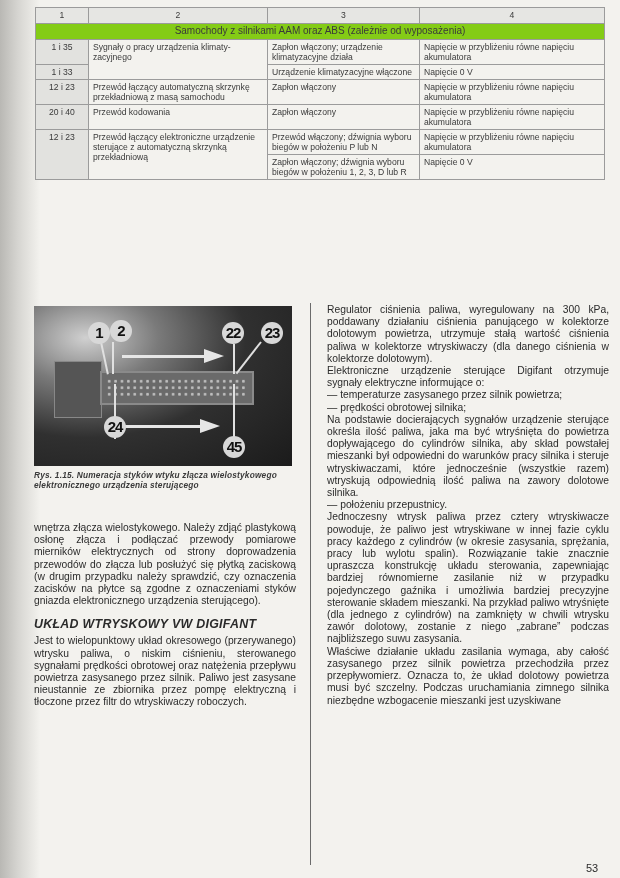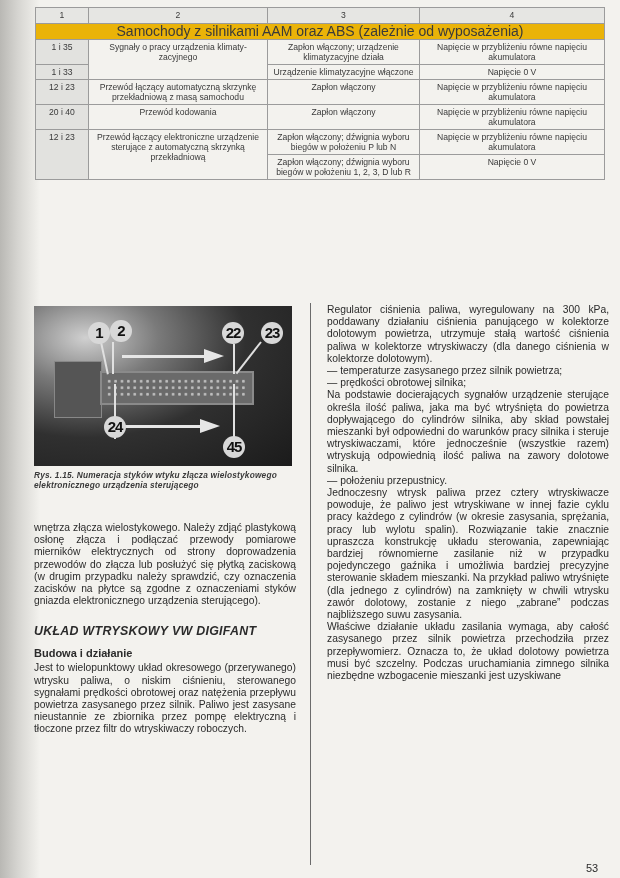--- a/index.html
+++ b/index.html
@@ -13,24 +13,24 @@
       position: absolute; left: 0; top: 0; width: 40px; height: 878px;
       background: linear-gradient(to right, #b9b8b4 0%, #d6d5d1 45%, #f3f2ee 100%);
     }
     
     table.spec {
       position: absolute; left: 35px; top: 7px; width: 570px;
       border-collapse: collapse; font-size: 8.6px; line-height: 10px;
       color: #3a3a3a;
     }
     table.spec td {
-      border: 1px solid #9b9b9b; vertical-align: top; padding: 2px 4px; text-align: center;
+      border: 1px solid #9b9b9b; vertical-align: top; padding: 2px 4px;
     }
     table.spec tr.hdr td { text-align: center; background: #e6e6e3; padding: 2px 4px; height: 11px; }
-    table.spec tr.section td { text-align: center; font-size: 14px; background: #eab308; height: 11px; }
+    table.spec tr.section td { text-align: center; font-size: 10px; background: #84cc16; height: 11px; }
     table.spec td.pin { text-align: center; width: 44px; background: #e2e2df; }
     table.spec td.c2 { width: 170px; }
     table.spec td.c3 { width: 143px; }
     
     .photo {
       position: absolute; left: 34px; top: 306px; width: 258px; height: 160px;
       background: radial-gradient(ellipse at 20% 20%, #d0d0d0 0%, #7a7a7a 25%, #303030 55%, #1b1b1b 100%);
       overflow: hidden;
     }
     .photo .conn {
@@ -64,21 +64,21 @@
     
     .col {
       position: absolute; font-size: 10.3px; line-height: 12.2px; color: #2b2b2b;
       text-align: justify;
     }
     .col p { margin: 0; }
     .col-left { left: 34px; top: 522px; width: 262px; }
     .col-right { left: 327px; top: 304px; width: 282px; }
     .heading {
       font-style: italic; font-weight: bold; font-size: 12.4px; line-height: 16px;
-      margin: 16px 0 3px 0; letter-spacing: 0.3px; text-align: left;
+      margin: 9px 0 3px 0; letter-spacing: 0.3px; text-align: left;
     }
     .subheading { font-weight: bold; font-size: 11px; line-height: 14px; margin: 7px 0 2px 0; text-align: left; }
     .page-num { position: absolute; left: 586px; top: 862px; font-size: 11px; color: #2b2b2b; }
   </style>
 </head>
 <body>
 
 <div class="shade"></div>
 
 <table class="spec">
@@ -111,21 +111,21 @@
   </tr>
   <tr>
     <td class="pin">20 i 40</td>
     <td class="c2">Przewód kodowania</td>
     <td class="c3">Zapłon włączony</td>
     <td>Napięcie w przybliżeniu równe napięciu akumulatora</td>
   </tr>
   <tr>
     <td class="pin" rowspan="2">12 i 23</td>
     <td class="c2" rowspan="2">Przewód łączący elektroniczne urządzenie sterujące z automatyczną skrzynką przekładniową</td>
-    <td class="c3">Zapłon włączony; dźwignia wyboru biegów w położeniu P lub N</td>
+    <td class="c3">Przewód włączony; dźwignia wyboru biegów w położeniu P lub N</td>
     <td>Napięcie w przybliżeniu równe napięciu akumulatora</td>
   </tr>
   <tr>
     <td class="c3">Zapłon włączony; dźwignia wyboru biegów w położeniu 1, 2, 3, D lub R</td>
     <td>Napięcie 0 V</td>
   </tr>
 </tbody>
   </table>
 
 <div class="photo">
@@ -154,26 +154,26 @@
   <div class="label" style="left:189px; top:130px;">45</div>
 </div>
 
 <div class="caption">Rys. 1.15. Numeracja styków wtyku złącza wielostykowego elektronicznego urządzenia sterującego</div>
 
 <div class="vrule"></div>
 
 <div class="col col-left">
   <p>wnętrza złącza wielostykowego. Należy zdjąć plastykową osłonę złącza i podłączać przewody pomiarowe mierników elektrycznych od strony doprowadzenia przewodów do złącza lub posłużyć się płytką zaciskową (w drugim przypadku należy sprawdzić, czy oznaczenia zacisków na płytce są zgodne z oznaczeniami styków gniazda elektronicznego urządzenia sterującego).</p>
   <div class="heading">UKŁAD WTRYSKOWY VW DIGIFANT</div>
-  <div class="subheading">Budowa i działanie</div>
   <p>Jest to wielopunktowy układ okresowego (przerywanego) wtrysku paliwa, o niskim ciśnieniu, sterowanego sygnałami prędkości obrotowej oraz natężenia przepływu powietrza zasysanego przez silnik. Paliwo jest zasysane nieustannie ze zbiornika przez pompę elektryczną i tłoczone przez filtr do wtryskiwaczy roboczych.</p>
 </div>
 
 <div class="col col-right">
   <p>Regulator ciśnienia paliwa, wyregulowany na 300 kPa, poddawany działaniu ciśnienia panującego w kolektorze dolotowym powietrza, utrzymuje stałą wartość ciśnienia paliwa w kolektorze wtryskiwaczy (dla danego ciśnienia w kolektorze dolotowym).</p>
+  <p>Elektroniczne urządzenie sterujące Digifant otrzymuje sygnały elektryczne informujące o:</p>
   <p>— temperaturze zasysanego przez silnik powietrza;</p>
   <p>— prędkości obrotowej silnika;</p>
   <p>Na podstawie docierających sygnałów urządzenie sterujące określa ilość paliwa, jaka ma być wtryśnięta do powietrza dopływającego do cylindrów silnika, aby skład powstałej mieszanki był odpowiedni do warunków pracy silnika i steruje wtryskiwaczami, które jednocześnie (wszystkie razem) wtryskują odpowiednią ilość paliwa na zawory dolotowe silnika.</p>
   <p>— położeniu przepustnicy.</p>
   <p>Jednoczesny wtrysk paliwa przez cztery wtryskiwacze powoduje, że paliwo jest wtryskiwane w innej fazie cyklu pracy każdego z cylindrów (w okresie zasysania, sprężania, pracy lub wylotu spalin). Rozwiązanie takie znacznie upraszcza konstrukcję układu sterowania, zapewniając bardziej równomierne zasilanie niż w przypadku pojedynczego gaźnika i umożliwia bardziej precyzyjne sterowanie składem mieszanki. Na przykład paliwo wtryśnięte (dla jednego z cylindrów) na zamknięty w chwili wtrysku zawór dolotowy, zostanie z niego „zabrane” podczas najbliższego suwu zasysania.</p>
   <p>Właściwe działanie układu zasilania wymaga, aby całość zasysanego przez silnik powietrza przechodziła przez przepływomierz. Oznacza to, że układ dolotowy powietrza musi być szczelny. Podczas uruchamiania zimnego silnika niezbędne wzbogacenie mieszanki jest uzyskiwane</p>
 </div>
 
 <div class="page-num">53</div>
 

